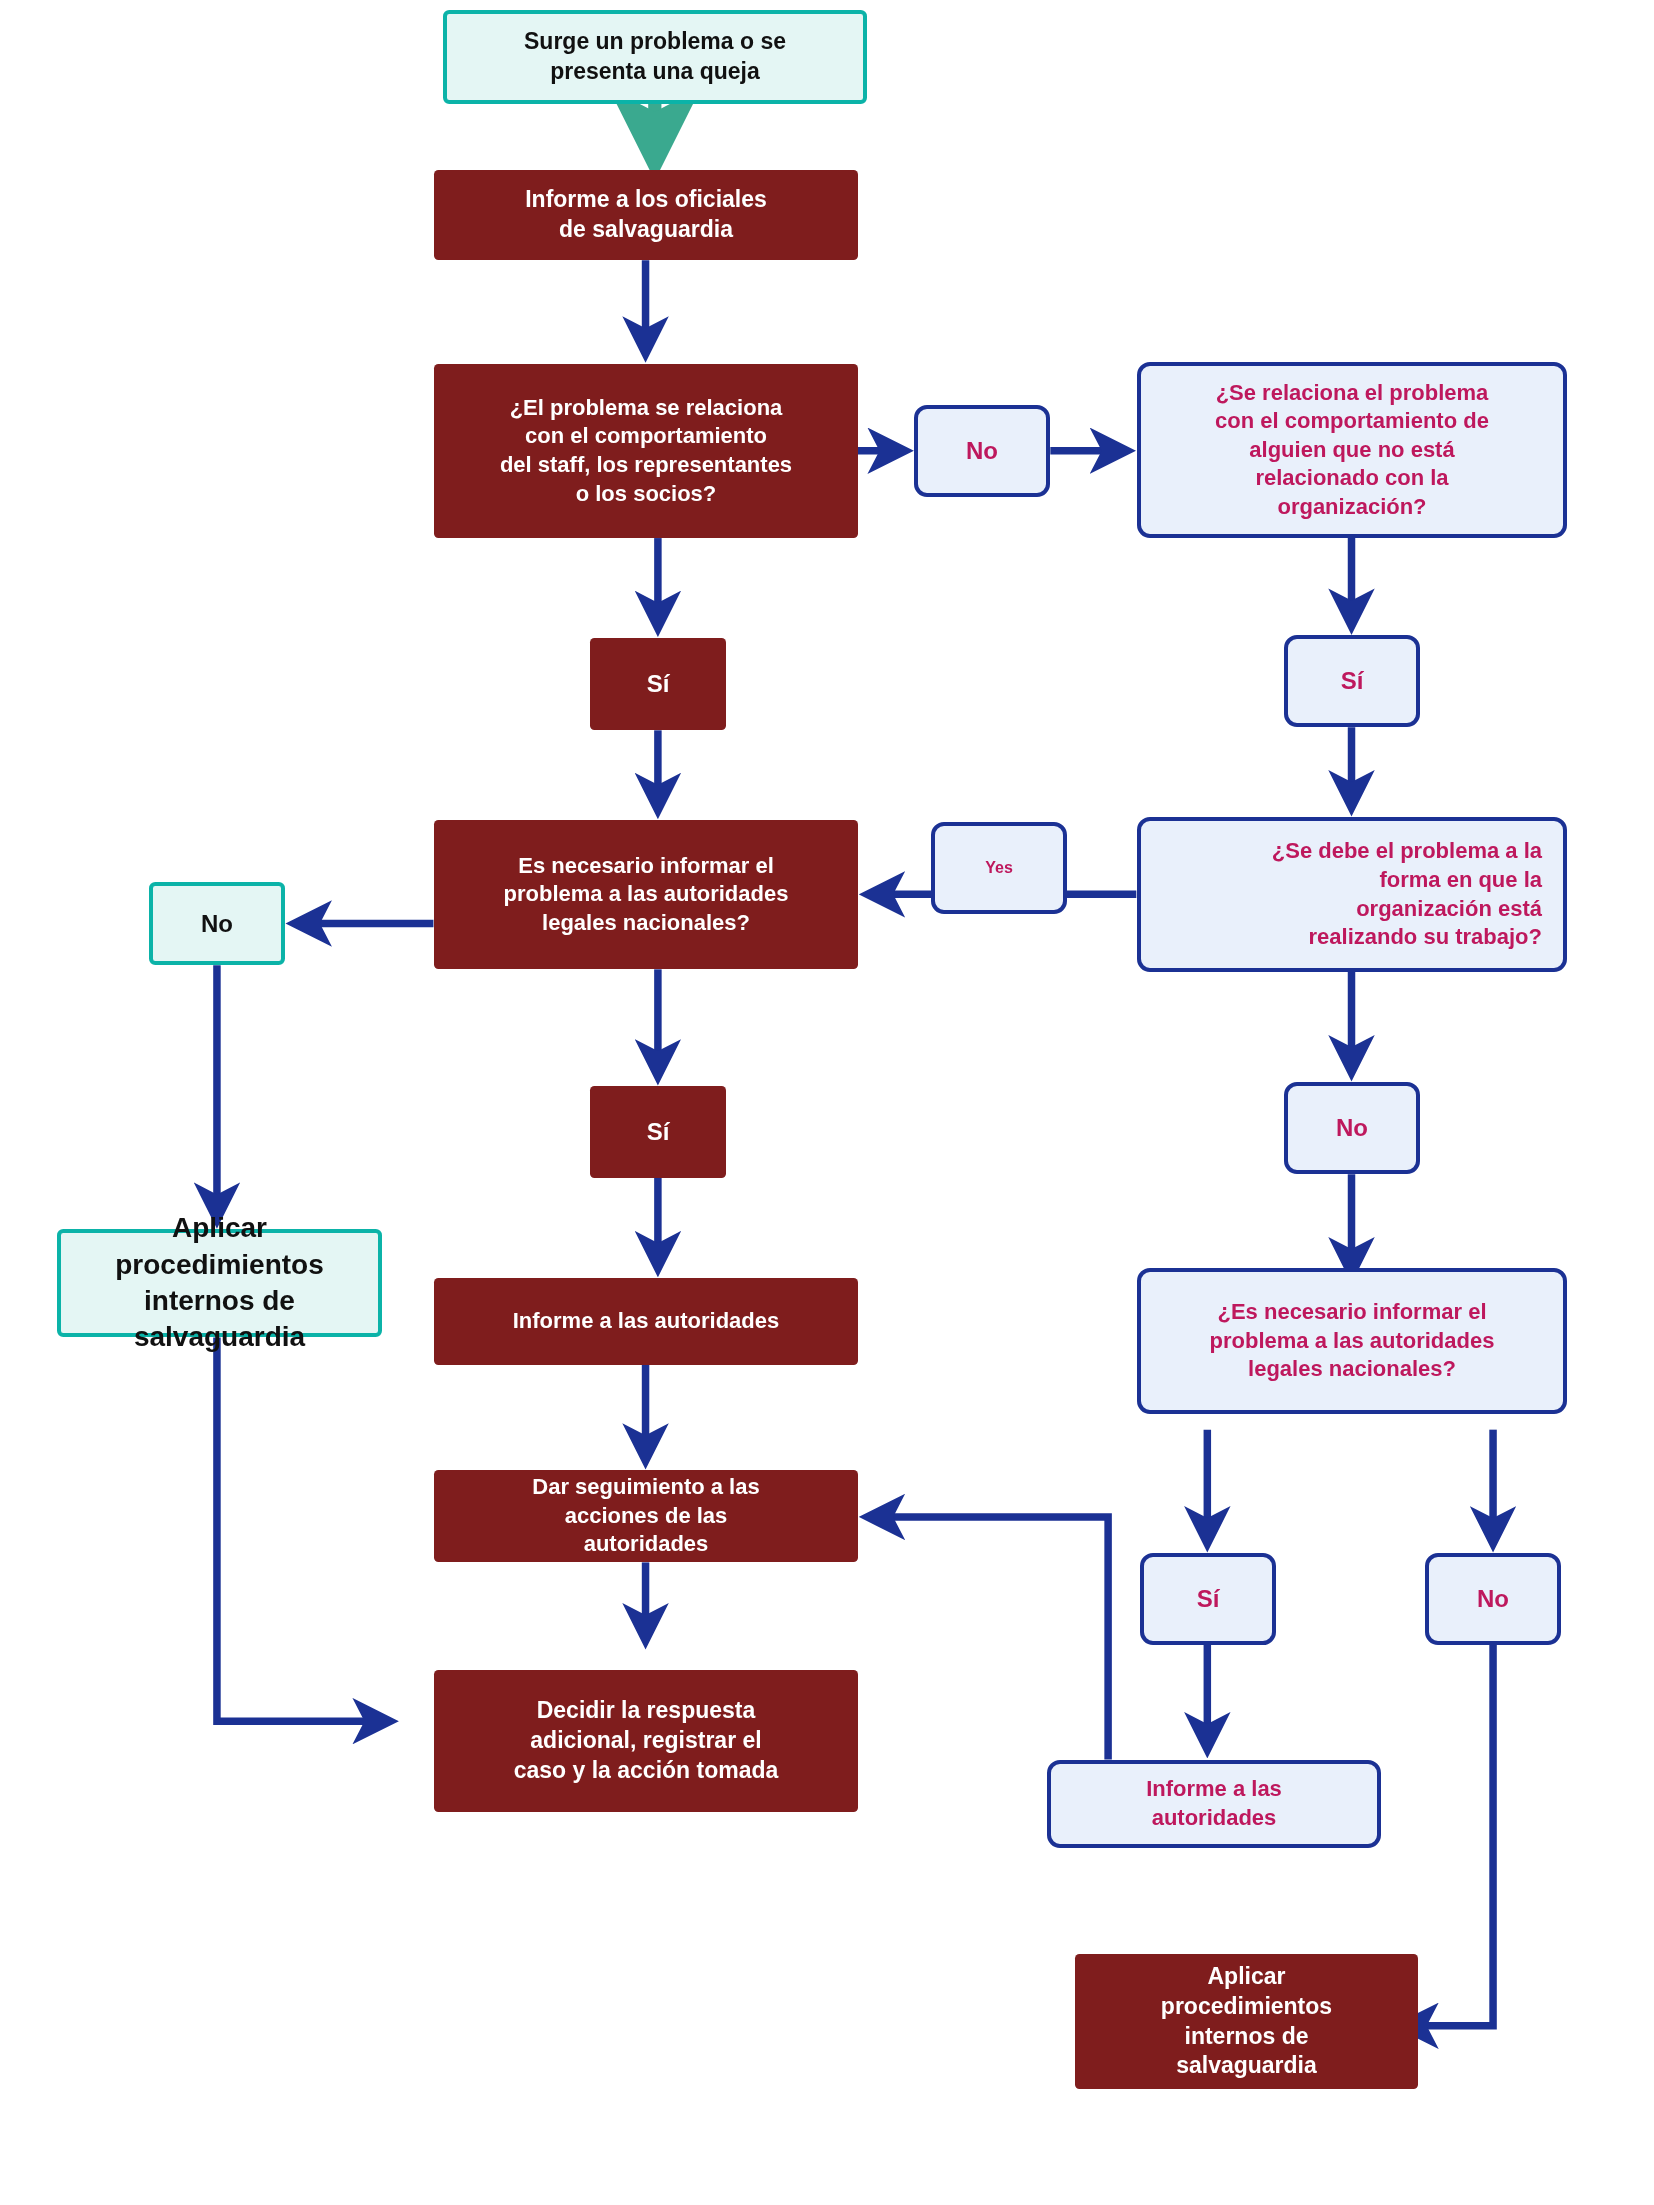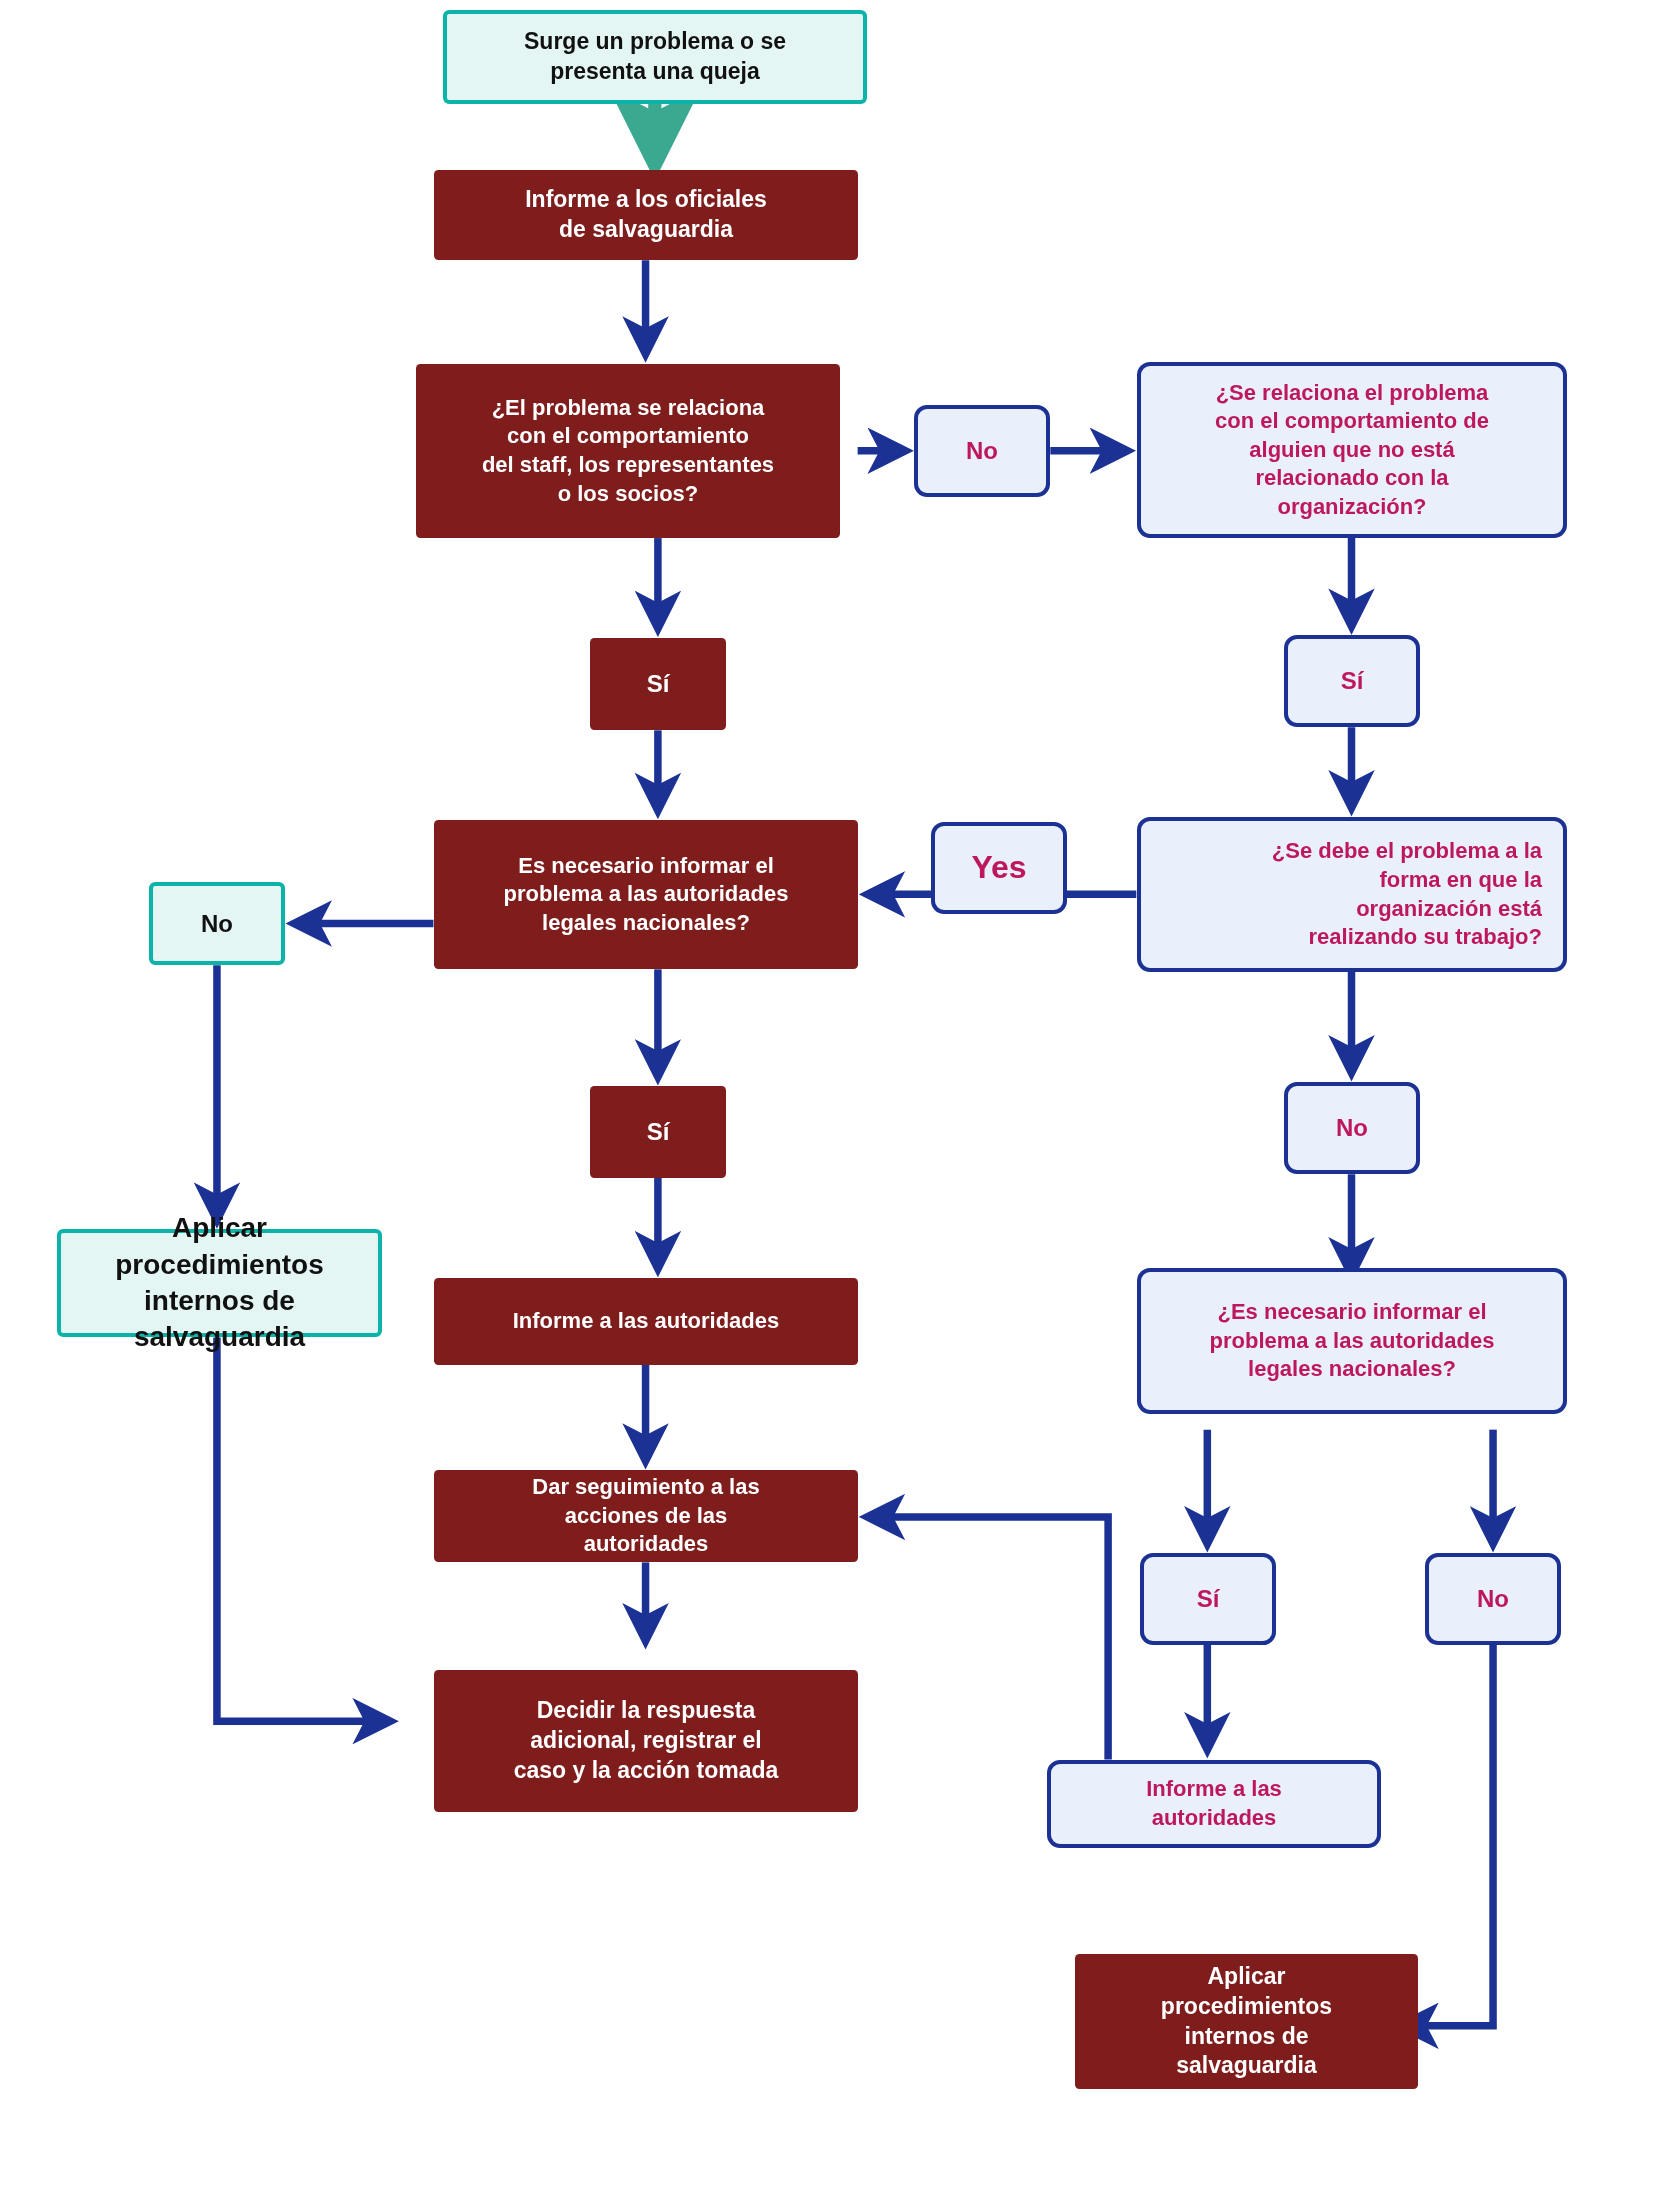--- a/index.html
+++ b/index.html
@@ -82,21 +82,21 @@
   <div class="node n-teal" style="left:443px;top:9.7px;width:424px;height:94px;font-size:23px;">
     <div class="txt">Surge un problema o se
 presenta una queja</div>
   </div>
 
   <div class="node n-navy" style="left:434px;top:170px;width:424px;height:90px;font-size:23px;">
     <div class="txt">Informe a los oficiales
 de salvaguardia</div>
   </div>
 
-  <div class="node n-navy" style="left:416px;top:364px;width:424px;height:174px;font-size:22px;">
+  <div class="node n-navy" style="left:434px;top:364px;width:424px;height:174px;font-size:22px;">
     <div class="txt">¿El problema se relaciona
 con el comportamiento
 del staff, los representantes
 o los socios?</div>
   </div>
 
   <div class="node n-lite lbl" style="left:914px;top:405px;width:136px;height:92px;font-size:24px;">
     <div class="txt">No</div>
   </div>
 
@@ -115,21 +115,21 @@
   <div class="node n-lite lbl" style="left:1284px;top:635px;width:136px;height:92px;font-size:24px;">
     <div class="txt">Sí</div>
   </div>
 
   <div class="node n-navy" style="left:434px;top:820px;width:424px;height:149px;font-size:22px;">
     <div class="txt">Es necesario informar el
 problema a las autoridades
 legales nacionales?</div>
   </div>
 
-  <div class="node n-lite lbl" style="left:931px;top:822px;width:136px;height:92px;font-size:32px;">
+  <div class="node n-lite lbl" style="left:931px;top:822px;width:136px;height:92px;font-size:16px;">
     <div class="txt">Yes</div>
   </div>
 
   <div class="node n-lite" style="left:1137px;top:817px;width:430px;height:155px;font-size:22px;text-align:right;">
     <div class="txt">¿Se debe el problema a la
 forma en que la
 organización está
 realizando su trabajo?</div>
   </div>
 

